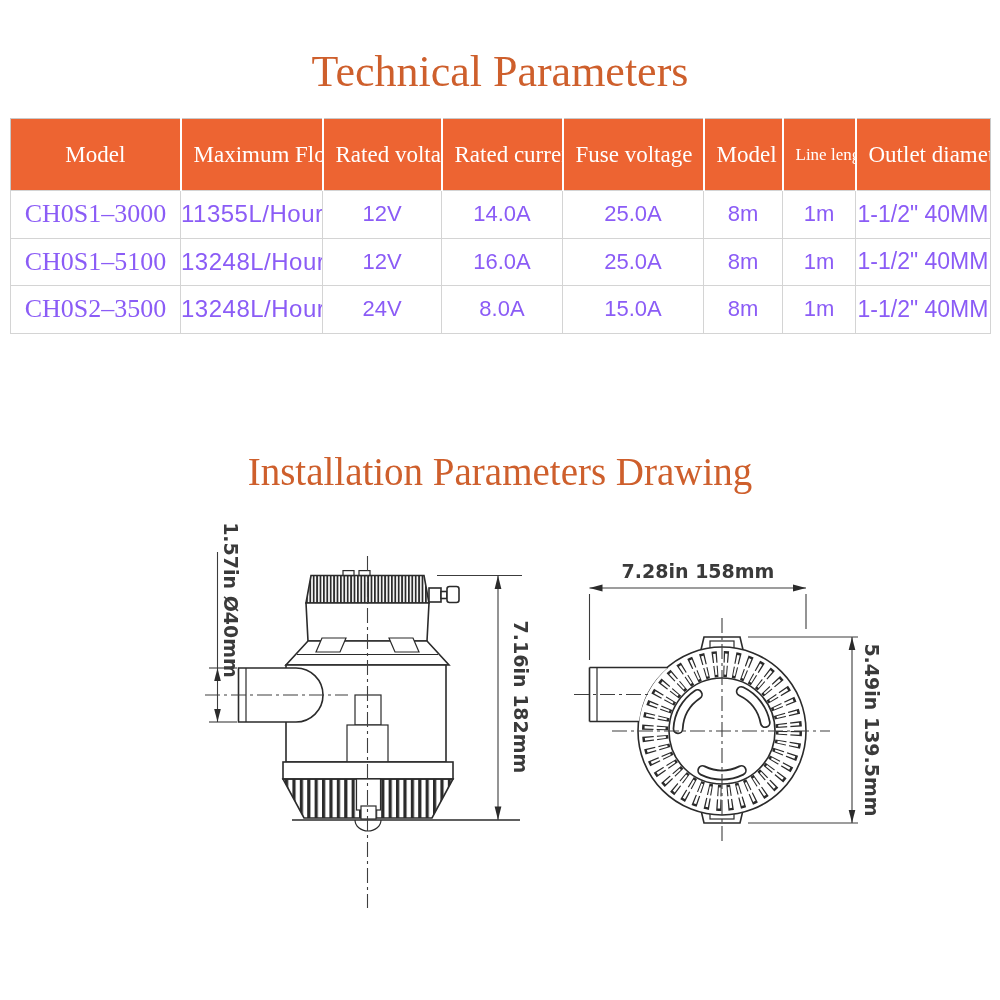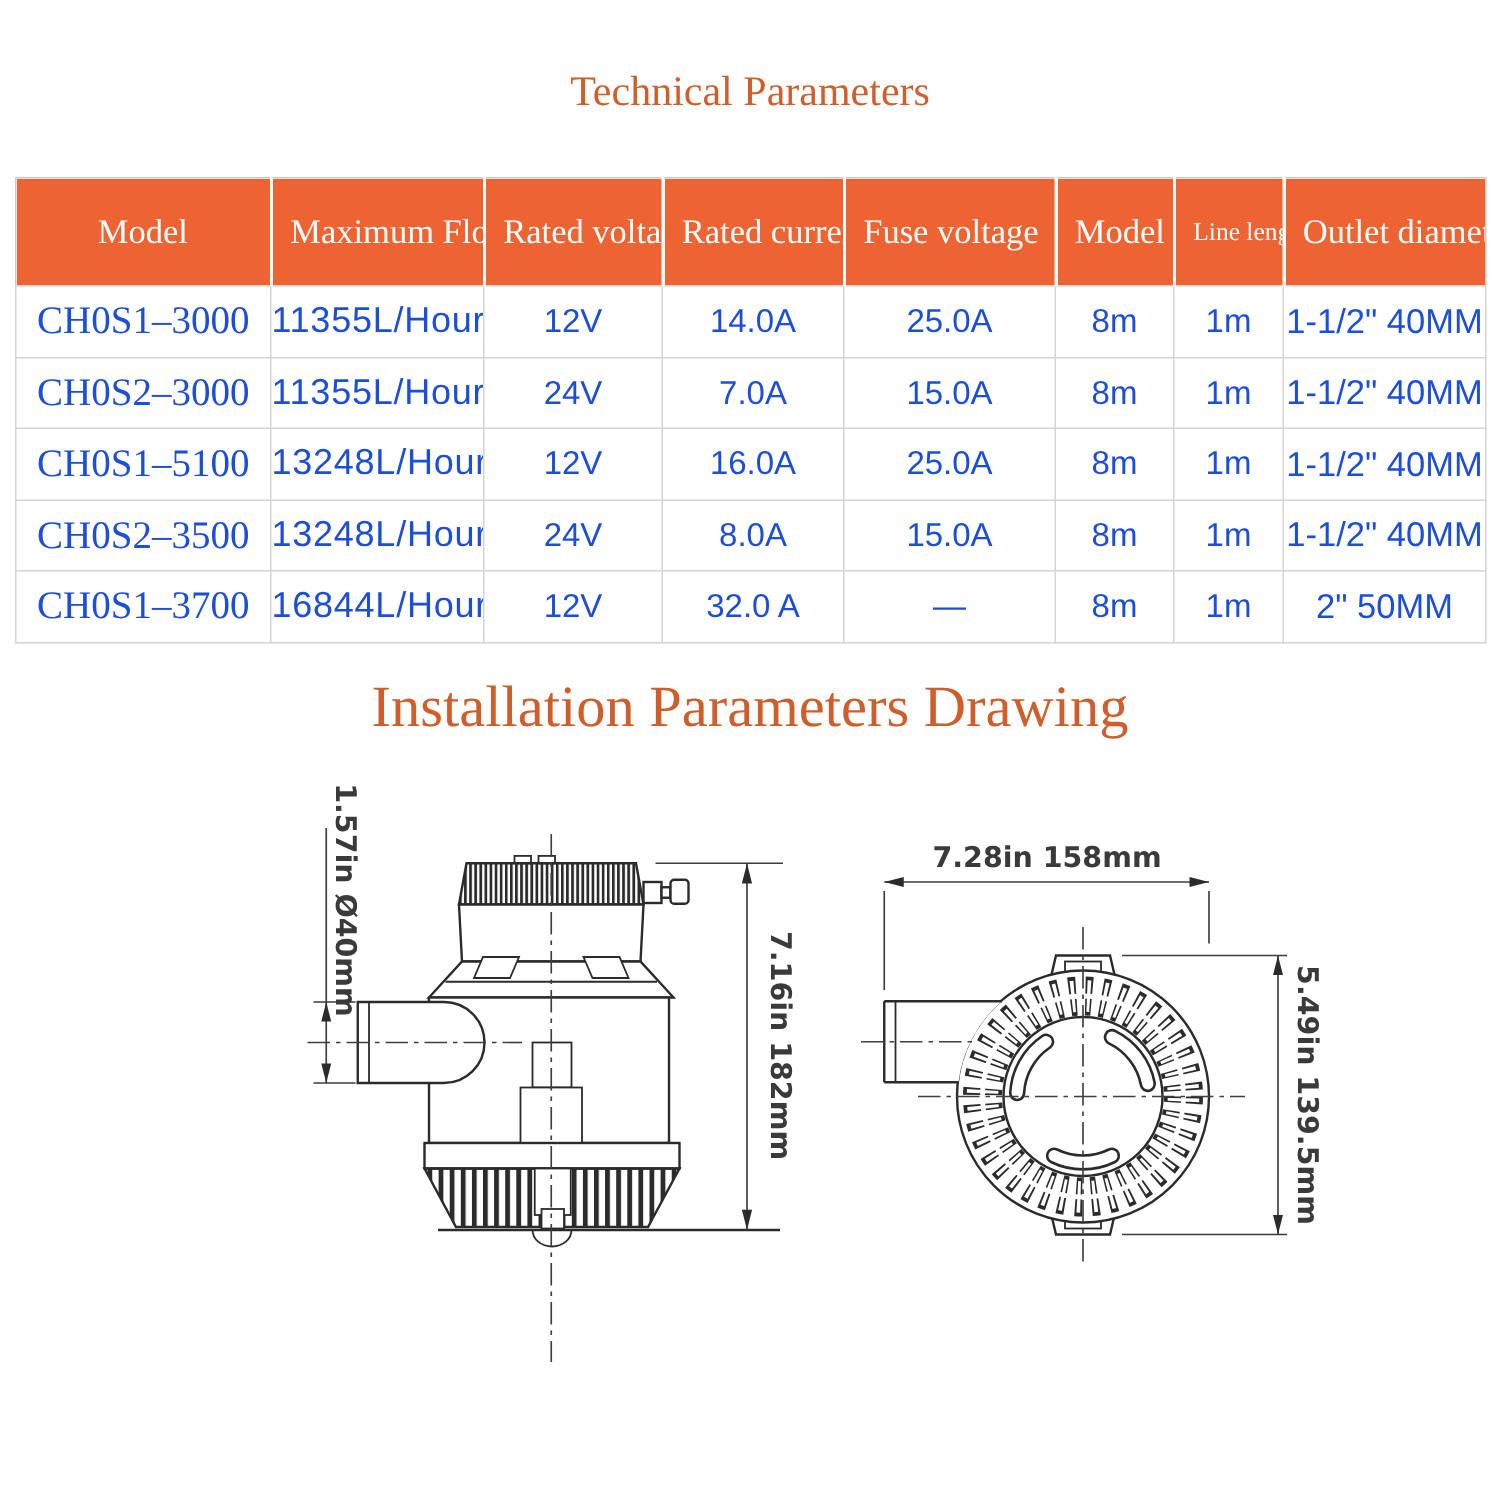--- a/index.html
+++ b/index.html
@@ -1,31 +1,31 @@
 <!DOCTYPE html>
 <html><head>
 <meta charset="utf-8">
 <style>
   html,body{margin:0;padding:0;background:#ffffff;}
   #page{position:relative;width:1000px;height:1000px;background:#ffffff;overflow:hidden;
         font-family:"Liberation Sans",sans-serif;}
   .section-title{position:absolute;left:0;width:100%;text-align:center;
         font-family:"Liberation Serif",serif;font-weight:normal;color:#ce5f2c;margin:0;}
-  #tech-title{top:46px;font-size:28px;}
+  #tech-title{top:46px;font-size:44px;}
   #install-title{top:449px;font-size:39px;}
 
   .params-table{position:absolute;left:10px;top:118px;width:980px;
         border-collapse:collapse;table-layout:fixed;border:1px solid #c9c9c9;}
   .params-table thead th{background:#ed6432;color:#ffffff;font-family:"Liberation Serif",serif;
         font-weight:normal;font-size:23px;height:47px;padding:12px;border-right:2px solid #ffffff;
         overflow:hidden;white-space:nowrap;}
   .params-table thead th:last-child{border-right:1px solid #c9c9c9;}
   .params-table thead th:nth-child(7){font-size:17px;}
   .params-table tbody td{border:1px solid #d4d4d4;text-align:center;vertical-align:middle;
-        color:#1d4ed8;font-family:"Liberation Sans",sans-serif;font-size:22px;height:46.5px;
+        color:#8b5cf6;font-family:"Liberation Sans",sans-serif;font-size:22px;height:46.5px;
         padding:0;overflow:hidden;white-space:nowrap;margin-left:36px;}
   .params-table tbody td:first-child{font-family:"Liberation Serif",serif;font-size:26px;}
   .params-table tbody td:nth-child(2){font-size:24px;letter-spacing:0.5px;}
   .params-table tbody td:nth-child(8){font-size:23px;}
 
   #drawings-svg{position:absolute;left:0;top:515px;}
   .outline{stroke:#2b2b2b;stroke-width:1.6;fill:none;}
   .wfill{fill:#ffffff;}
   .thin{stroke-width:1.2;}
   .cl{stroke:#3f3f3f;stroke-width:1.1;fill:none;stroke-dasharray:15 4 3 4;}
@@ -68,59 +68,39 @@
           <td>CH0S1–3000</td>
           <td>11355L/Hour</td>
           <td>12V</td>
           <td>14.0A</td>
           <td>25.0A</td>
           <td>8m</td>
           <td>1m</td>
           <td>1-1/2" 40MM</td>
         </tr>
         <tr>
-          <td>CH0S2–3000</td>
-          <td>11355L/Hour</td>
-          <td>24V</td>
-          <td>7.0A</td>
-          <td>15.0A</td>
-          <td>8m</td>
-          <td>1m</td>
-          <td>1-1/2" 40MM</td>
-        </tr>
-        <tr>
           <td>CH0S1–5100</td>
           <td>13248L/Hour</td>
           <td>12V</td>
           <td>16.0A</td>
           <td>25.0A</td>
           <td>8m</td>
           <td>1m</td>
           <td>1-1/2" 40MM</td>
         </tr>
         <tr>
           <td>CH0S2–3500</td>
           <td>13248L/Hour</td>
           <td>24V</td>
           <td>8.0A</td>
           <td>15.0A</td>
           <td>8m</td>
           <td>1m</td>
           <td>1-1/2" 40MM</td>
         </tr>
-        <tr>
-          <td>CH0S1–3700</td>
-          <td>16844L/Hour</td>
-          <td>12V</td>
-          <td>32.0 A</td>
-          <td>—</td>
-          <td>8m</td>
-          <td>1m</td>
-          <td>2" 50MM</td>
-        </tr>
       </tbody>
   </table>
 
   <h1 id="install-title" class="section-title">Installation Parameters Drawing</h1>
 
   <svg id="drawings-svg" width="1000" height="400" viewBox="0 515 1000 400">
     <defs>
       <pattern id="capRibs" x="306" y="575" width="3.4" height="30" patternUnits="userSpaceOnUse">
         <rect width="1.8" height="30" fill="#2b2b2b"></rect>
       </pattern>

